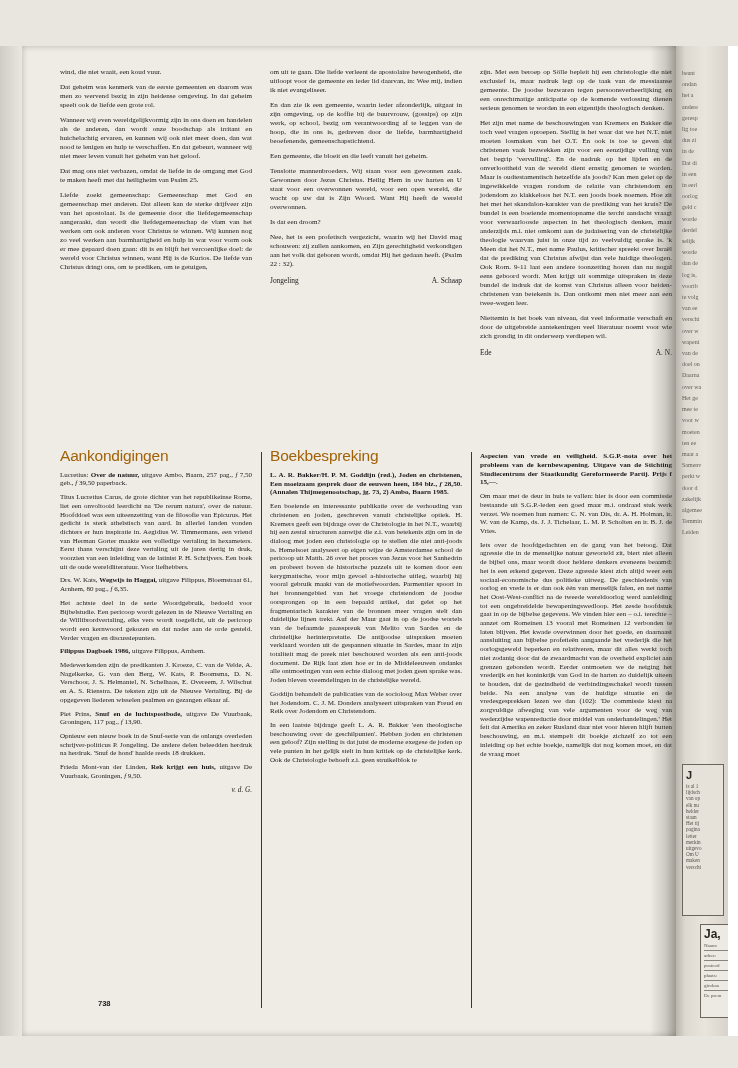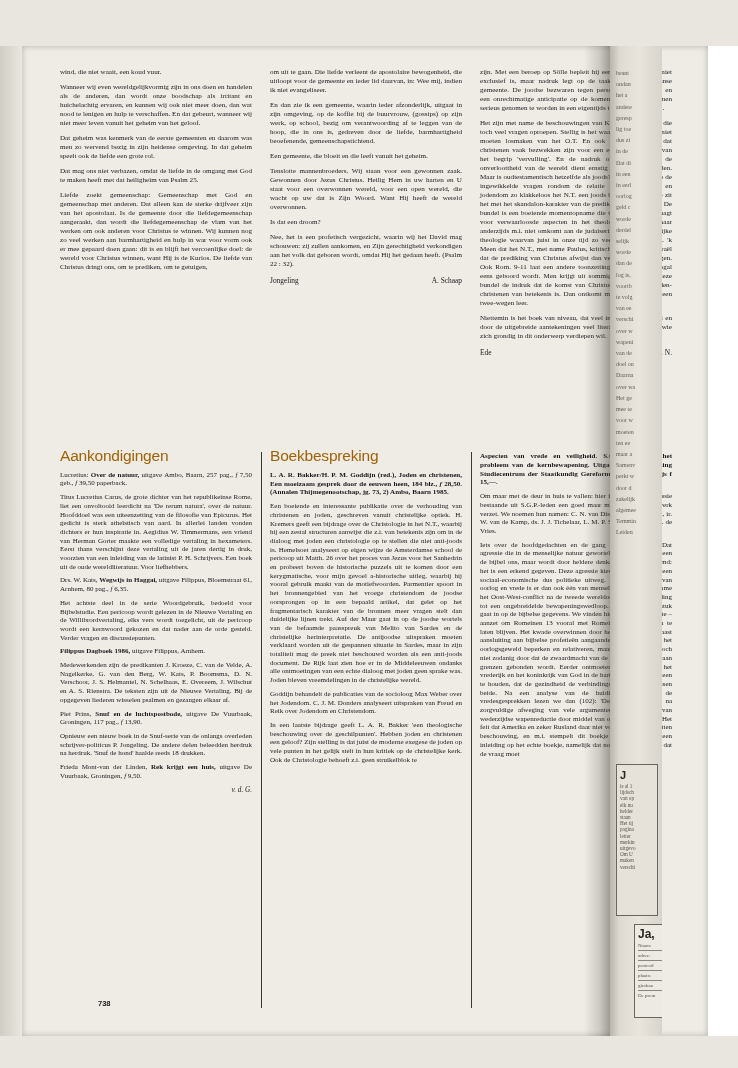--- a/index.html
+++ b/index.html
@@ -9,21 +9,21 @@
   }
   body {
     width: 738px;
     height: 1068px;
     font-family: "Liberation Serif", serif;
     color: #1a1a1a;
     overflow: hidden;
   }
   .page {
     position: relative;
-    width: 662px;
+    width: 728px;
     height: 1068px;
     background: #f2f0ec;
   }
   
   .sheet {
     position: absolute;
     left: 22px;
     top: 46px;
     width: 686px;
     height: 990px;
@@ -226,22 +226,22 @@
   <div class="bot-edge"></div>
   <div class="edge-dark"></div>
 
   <div class="sheet">
     <div class="main-col-wrap">
 
       <div class="top-zone">
 
         <div class="col">
           <p>wind, die niet waait, een koud vuur.</p>
+          <p class="gap">Dat geheim was kenmerk van de eerste gemeenten en daarom was men zo wervend bezig in zijn heidense omgeving. In dat geheim speelt ook de liefde een grote rol.</p>
           <p class="gap">Wanneer wij even wereldgelijkvormig zijn in ons doen en handelen als de anderen, dan wordt onze boodschap als irritant en huichelachtig ervaren, en kunnen wij ook niet meer doen, dan wat nood te lenigen en hulp te verschaffen. En dat gebeurt, wanneer wij niet meer leven vanuit het geheim van het geloof.</p>
-          <p class="gap">Dat geheim was kenmerk van de eerste gemeenten en daarom was men zo wervend bezig in zijn heidense omgeving. In dat geheim speelt ook de liefde een grote rol.</p>
           <p class="gap">Dat mag ons niet verbazen, omdat de liefde in de omgang met God te maken heeft met dat heiligheim van Psalm 25.</p>
           <p class="gap">Liefde zoekt gemeenschap: Gemeenschap met God en gemeenschap met anderen. Dat alleen kan de sterke drijfveer zijn van het apostolaat. Is de gemeente door die liefdegemeenschap aangeraakt, dan wordt die liefdegemeenschap de vlam van het werken om ook anderen voor Christus te winnen. Wij kunnen nog zo veel werken aan barmhartigheid en hulp in war voor vorm ook er mee gepaard doen gaan: dit is en blijft het vercoenlijke doel: de wereld voor Christus winnen, want Hij is de Kurios. De liefde van Christus dringt ons, om te prediken, om te getuigen,</p>
         </div>
 
         <div class="col">
           <p>om uit te gaan. Die liefde verleent de apostolaire bewogenheid, die uitloopt voor de gemeente en ieder lid daarvan, in: Wee mij, indien ik niet evangeliseer.</p>
           <p class="gap">En dan zie ik een gemeente, waarin ieder afzonderlijk, uitgaat in zijn omgeving, op de koffie bij de buurvrouw, (gossips) op zijn werk, op school, bezig om verantwoording af te leggen van de hoop, die in ons is, gedreven door de liefde, barmhartigheid beoefenende, gemeenschapstichtend.</p>
           <p class="gap">Een gemeente, die bloeit en die leeft vanuit het geheim.</p>
           <p class="gap">Tenslotte mannenbroeders. Wij staan voor een gewonnen zaak. Gewonnen door Jezus Christus. Heilig Hem in uw harten en U staat voor een overwonnen wereld, voor een open wereld, die wacht op uw dat is Zijn Woord. Want Hij heeft de wereld overwonnen.</p>
           <p class="gap">Is dat een droom?</p>

